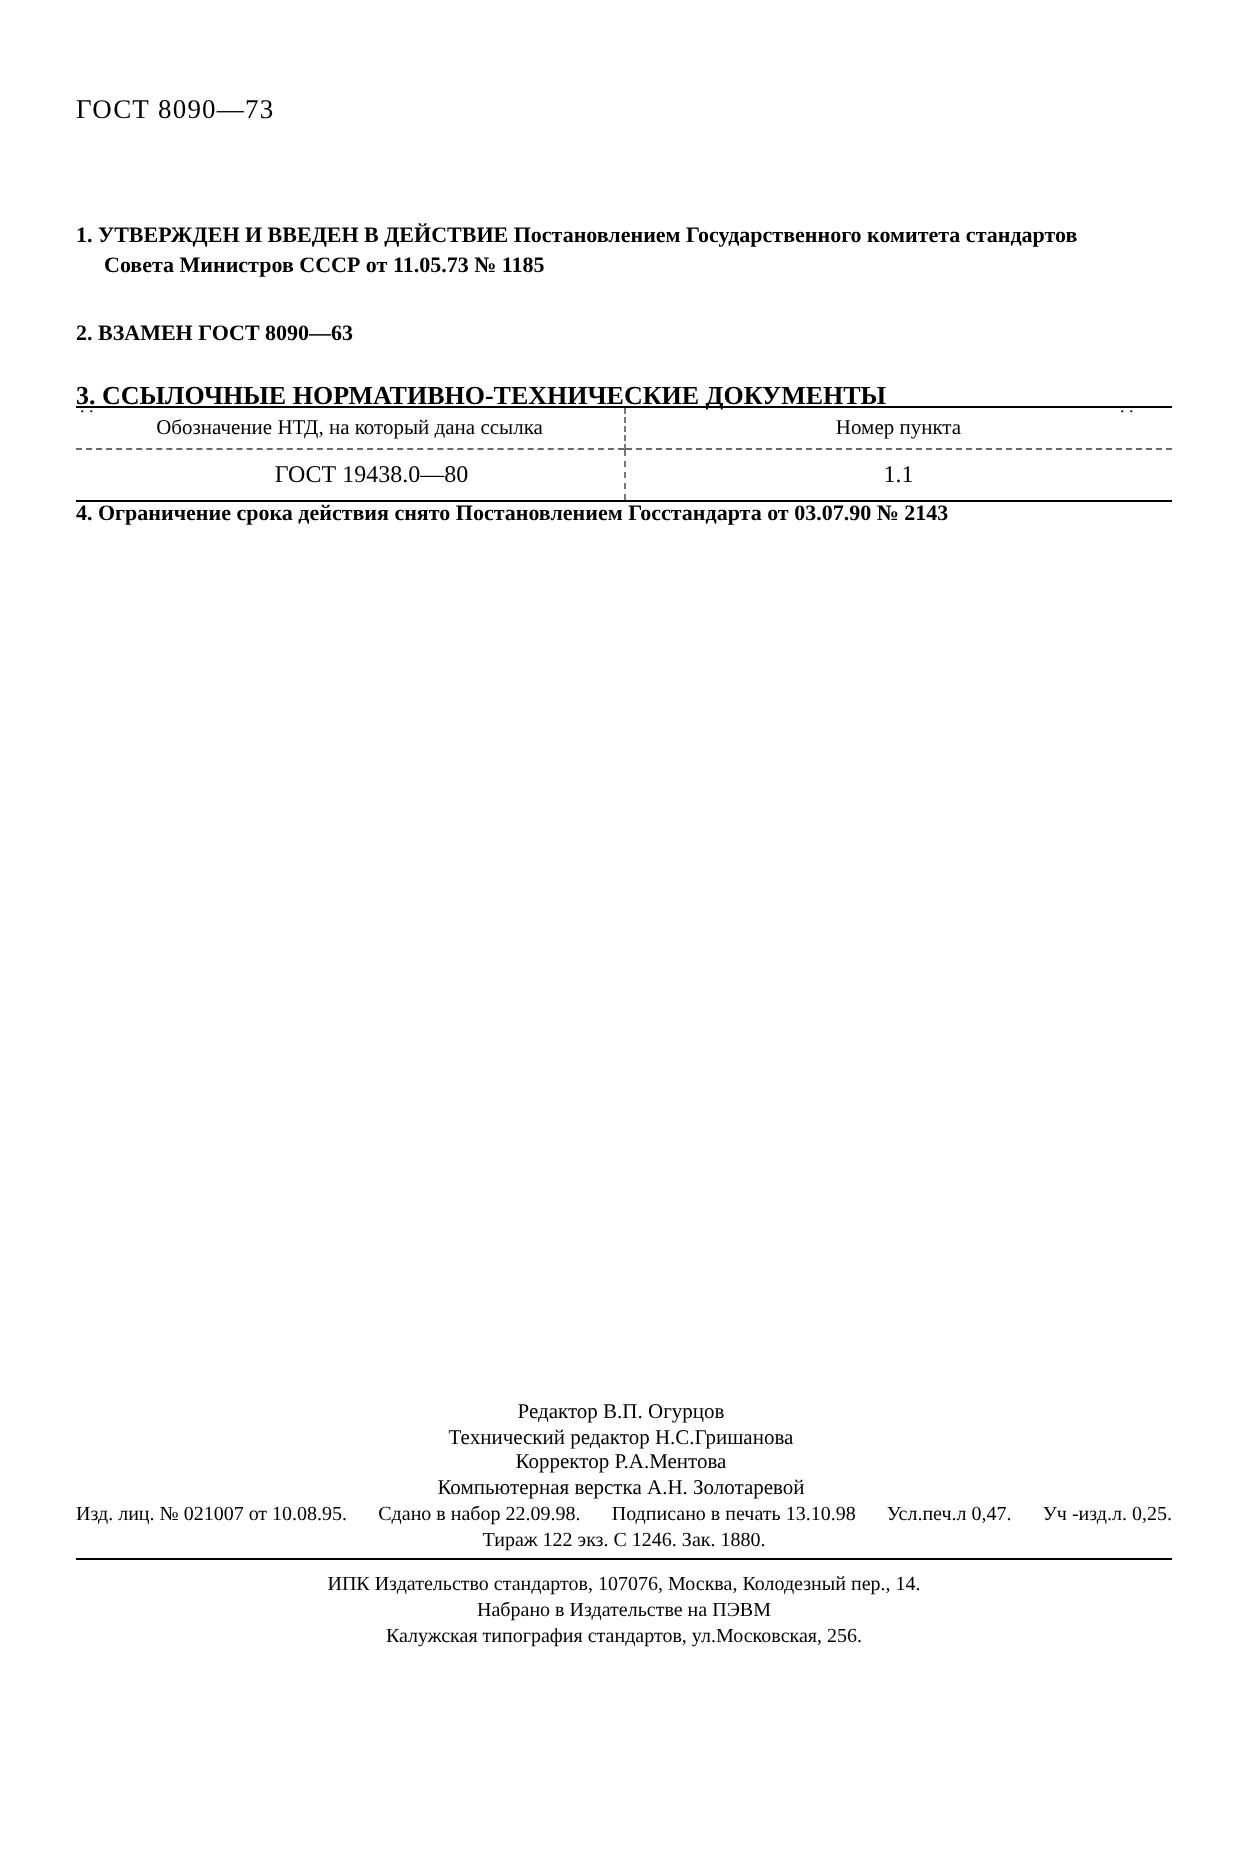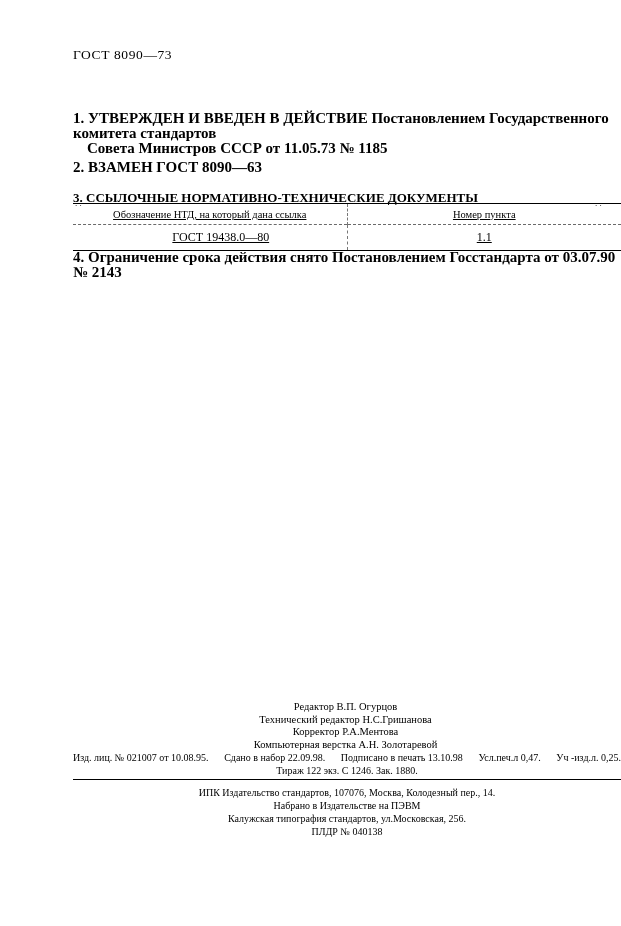--- a/index.html
+++ b/index.html
@@ -13,21 +13,20 @@
     font-family: "Liberation Serif", serif;
     color: #000000;
     position: relative;
     overflow: hidden;
   }
   .page {
     position: relative;
     width: 575px;
     height: 926px;
     box-sizing: border-box;
-    margin-left: 35px;
   }
   .gost-header {
     position: absolute;
     top: 47px;
     left: 38px;
     font-size: 13.5px;
     letter-spacing: 0.6px;
     font-family: "Liberation Serif", serif;
   }
   .doc-title {
@@ -37,21 +36,21 @@
     width: 621px;
     text-align: center;
     font-size: 13.5px;
     font-weight: bold;
     letter-spacing: 0.8px;
   }
   .section {
     position: absolute;
     left: 38px;
     width: 548px;
-    font-size: 15px;
+    font-size: 11px;
     font-weight: bold;
     line-height: 15px;
   }
   .s1 { top: 111px; }
   .s1 .line2 { padding-left: 14px; }
   .s2 { top: 160px; }
   .s3 { top: 190px; font-size: 13px; }
   .s4 { top: 250px; }
   .s5 { top: 277px; }
 
@@ -64,21 +63,20 @@
   .tbl {
     width: 548px;
     border-collapse: collapse;
     font-size: 10.5px;
     font-weight: normal;
   }
   .tbl td {
     padding: 0;
     text-align: center;
     vertical-align: middle;
-    text-decoration: underline;
   }
   .rule {
     border-top: 1px solid #000;
     height: 0;
     font-size: 0;
     line-height: 0;
   }
   .dash-rule {
     border-top: 1px dashed #6a6a6a;
     height: 0;
@@ -221,16 +219,15 @@
   </div>
 
   <div class="imprint-line impr2">Тираж 122 экз. С  1246. Зак. 1880.</div>
 
   <div class="sep-rule"></div>
 
   <div class="imprint-line impr3">
     <div>ИПК Издательство стандартов, 107076, Москва, Колодезный пер., 14.</div>
     <div>Набрано в Издательстве на ПЭВМ</div>
     <div>Калужская типография стандартов, ул.Московская, 256.</div>
-    <div>ПЛДР № 040138</div>
   </div>
 
 </div>
 
 </body></html>

